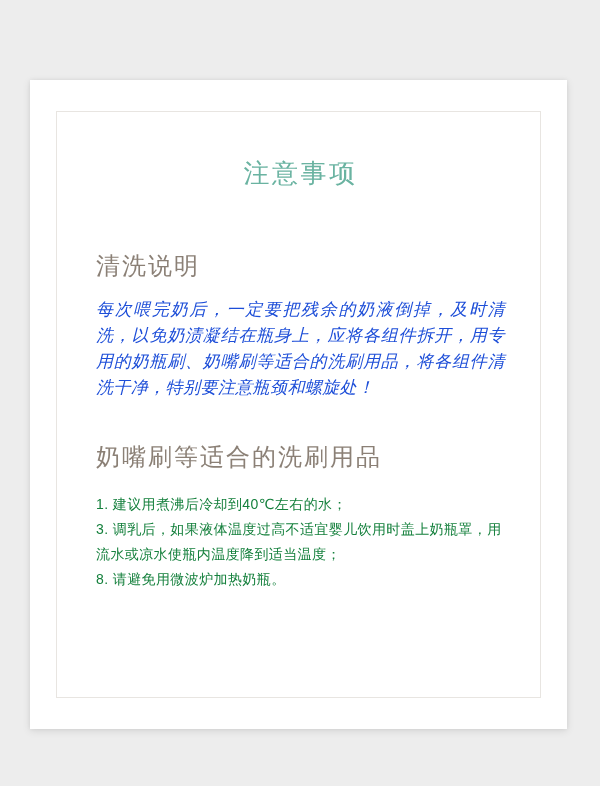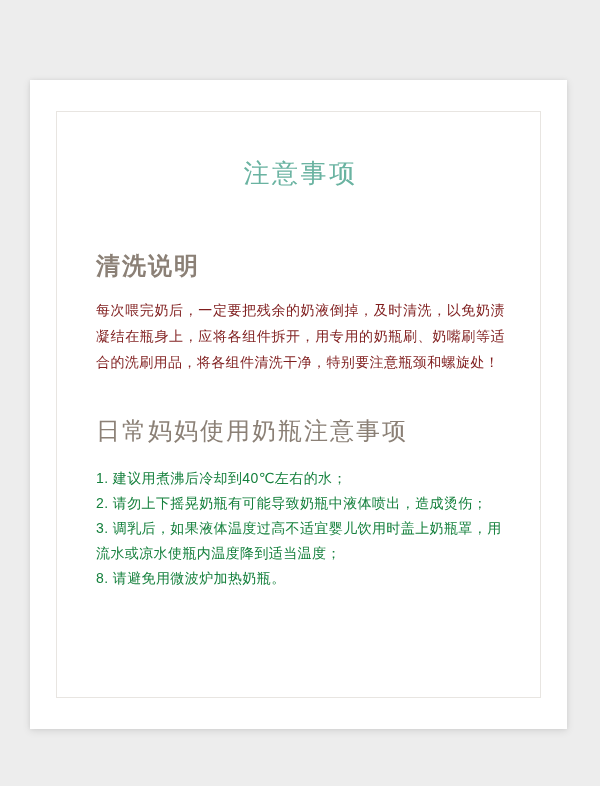--- a/index.html
+++ b/index.html
@@ -48,32 +48,32 @@
   }
   .section-heading {
     font-size: 24px;
     line-height: 25px;
     font-weight: 300;
     letter-spacing: 2px;
     color: #8b8076;
   }
   .heading-cleaning {
     margin-top: 66px;
-    font-weight: bold;
   }
   .heading-daily {
     margin-top: 43px;
   }
   .body-paragraph {
     margin-top: 19px;
-    font-size: 14px;
+    font-size: 17px;
     line-height: 26px;
     letter-spacing: 0.4px;
-    color: #7f1d1d;
+    color: #1d4ed8;
     text-align: justify;
+    font-style: italic;
   }
   .notice-list {
     margin-top: 23px;
     font-size: 14px;
     line-height: 25px;
     letter-spacing: 0.4px;
     color: #15803d;
   }
   .notice-list-item {
     text-align: left;
@@ -85,24 +85,23 @@
 <div class="card">
   <div class="inner-frame">
     <div class="content">
 
       <div class="page-title">注意事项</div>
 
       <div class="section-heading heading-cleaning">清洗说明</div>
 
       <div class="body-paragraph">每次喂完奶后，一定要把残余的奶液倒掉，及时清洗，以免奶渍凝结在瓶身上，应将各组件拆开，用专用的奶瓶刷、奶嘴刷等适合的洗刷用品，将各组件清洗干净，特别要注意瓶颈和螺旋处！</div>
 
-      <div class="section-heading heading-daily">日常妈妈使用奶瓶注意事项</div>
+      <div class="section-heading heading-daily">奶嘴刷等适合的洗刷用品</div>
 
       <div class="notice-list">
         <div class="notice-list-item">1. 建议用煮沸后冷却到40℃左右的水；</div>
-        <div class="notice-list-item">2. 请勿上下摇晃奶瓶有可能导致奶瓶中液体喷出，造成烫伤；</div>
         <div class="notice-list-item">3. 调乳后，如果液体温度过高不适宜婴儿饮用时盖上奶瓶罩，用流水或凉水使瓶内温度降到适当温度；</div>
         <div class="notice-list-item">8. 请避免用微波炉加热奶瓶。</div>
       </div>
 
     </div>
   </div>
 </div>
 
 </body></html>

